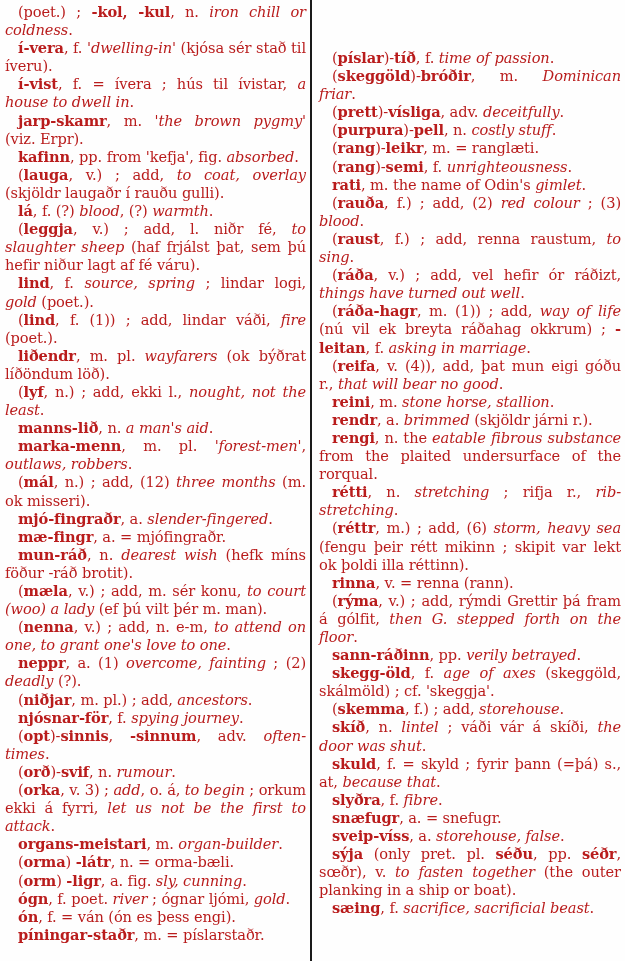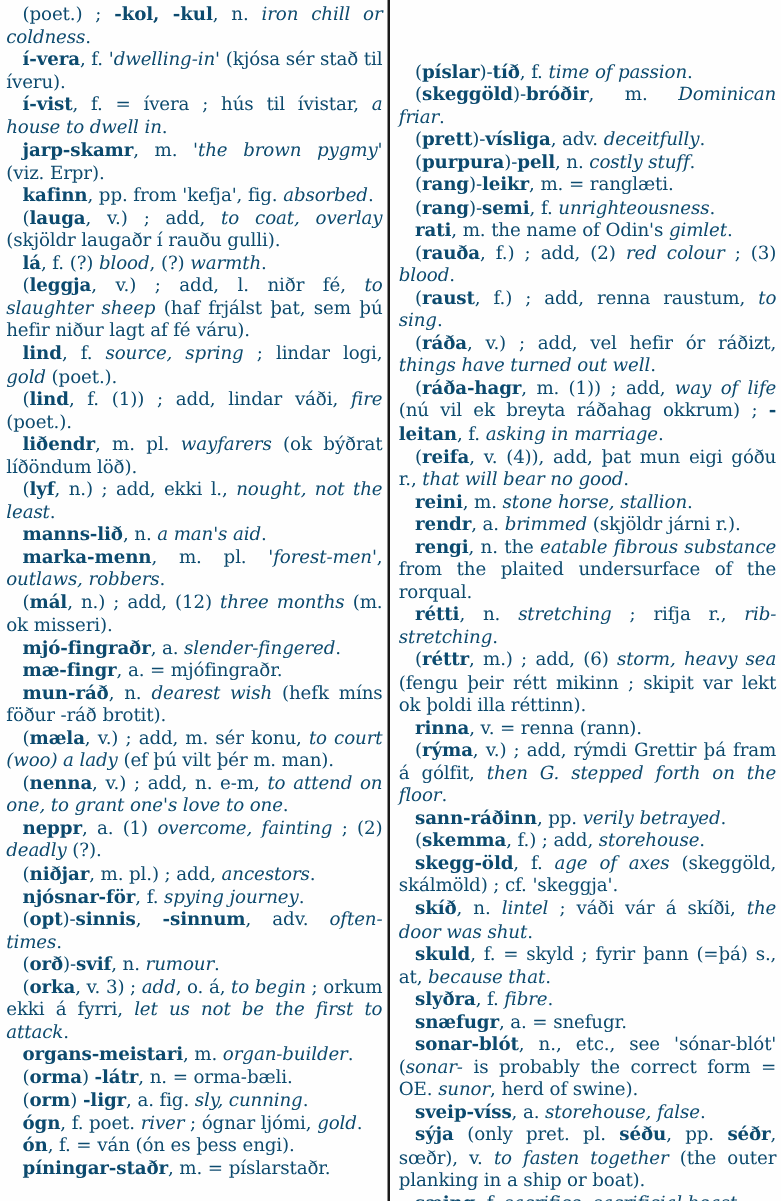--- a/index.html
+++ b/index.html
@@ -38,21 +38,21 @@
   .entry {
     margin: 0;
     text-indent: 13px;
   }
   .entry b { font-weight: bold; }
   .entry i { font-style: italic; }
 </style>
 </head>
 <body>
 
-<div class="page" style="background: rgb(254, 254, 254); color: #0c4a6e;">
+<div class="page" style="background: rgb(254, 254, 254); color: #b91c1c;">
   <div class="column left">
       <p class="entry"><span>(poet.) ; </span><b>-kol, -kul</b><span>, n. </span><i>iron chill or coldness</i><span>.</span></p>
       <p class="entry"><b>í-vera</b><span>, f. '</span><i>dwelling-in</i><span>' (kjósa sér stað til íveru).</span></p>
       <p class="entry"><b>í-vist</b><span>, f. = ívera ; hús til ívistar, </span><i>a house to dwell in</i><span>.</span></p>
       <p class="entry"><b>jarp-skamr</b><span>, m. '</span><i>the brown pygmy</i><span>' (viz. Erpr).</span></p>
       <p class="entry"><b>kafinn</b><span>, pp. from 'kefja', fig. </span><i>absorbed</i><span>.</span></p>
       <p class="entry"><span>(</span><b>lauga</b><span>, v.) ; add, </span><i>to coat, overlay</i><span> (skjöldr laugaðr í rauðu gulli).</span></p>
       <p class="entry"><b>lá</b><span>, f. (?) </span><i>blood</i><span>, (?) </span><i>warmth</i><span>.</span></p>
       <p class="entry"><span>(</span><b>leggja</b><span>, v.) ; add, l. niðr fé, </span><i>to slaughter sheep</i><span> (haf frjálst þat, sem þú hefir niður lagt af fé váru).</span></p>
       <p class="entry"><b>lind</b><span>, f. </span><i>source, spring</i><span> ; lindar logi, </span><i>gold</i><span> (poet.).</span></p>
@@ -95,24 +95,23 @@
       <p class="entry"><span>(</span><b>ráða-hagr</b><span>, m. (1)) ; add, </span><i>way of life</i><span> (nú vil ek breyta ráðahag okkrum) ; </span><b>-leitan</b><span>, f. </span><i>asking in marriage</i><span>.</span></p>
       <p class="entry"><span>(</span><b>reifa</b><span>, v. (4)), add, þat mun eigi góðu r., </span><i>that will bear no good</i><span>.</span></p>
       <p class="entry"><b>reini</b><span>, m. </span><i>stone horse, stallion</i><span>.</span></p>
       <p class="entry"><b>rendr</b><span>, a. </span><i>brimmed</i><span> (skjöldr járni r.).</span></p>
       <p class="entry"><b>rengi</b><span>, n. the </span><i>eatable fibrous substance</i><span> from the plaited undersurface of the rorqual.</span></p>
       <p class="entry"><b>rétti</b><span>, n. </span><i>stretching</i><span> ; rifja r., </span><i>rib-stretching</i><span>.</span></p>
       <p class="entry"><span>(</span><b>réttr</b><span>, m.) ; add, (6) </span><i>storm, heavy sea</i><span> (fengu þeir rétt mikinn ; skipit var lekt ok þoldi illa réttinn).</span></p>
       <p class="entry"><b>rinna</b><span>, v. = renna (rann).</span></p>
       <p class="entry"><span>(</span><b>rýma</b><span>, v.) ; add, rýmdi Grettir þá fram á gólfit, </span><i>then G. stepped forth on the floor</i><span>.</span></p>
       <p class="entry"><b>sann-ráðinn</b><span>, pp. </span><i>verily betrayed</i><span>.</span></p>
+      <p class="entry"><b>skegg-öld</b><span>, f. </span><i>age of axes</i><span> (skeggöld, skálmöld) ; cf. 'skeggja'.</span></p>
       <p class="entry"><span>(</span><b>skemma</b><span>, f.) ; add, </span><i>storehouse</i><span>.</span></p>
-      <p class="entry"><b>skegg-öld</b><span>, f. </span><i>age of axes</i><span> (skeggöld, skálmöld) ; cf. 'skeggja'.</span></p>
       <p class="entry"><b>skíð</b><span>, n. </span><i>lintel</i><span> ; váði vár á skíði, </span><i>the door was shut</i><span>.</span></p>
       <p class="entry"><b>skuld</b><span>, f. = skyld ; fyrir þann (=þá) s., at, </span><i>because that</i><span>.</span></p>
       <p class="entry"><b>slyðra</b><span>, f. </span><i>fibre</i><span>.</span></p>
       <p class="entry"><b>snæfugr</b><span>, a. = snefugr.</span></p>
-      <p class="entry"><b>sonar-blót</b><span>, n., etc., see 'sónar-blót' (</span><i>sonar-</i><span> is probably the correct form = OE. </span><i>sunor</i><span>, herd of swine).</span></p>
       <p class="entry"><b>sveip-víss</b><span>, a. </span><i>storehouse, false</i><span>.</span></p>
       <p class="entry"><b>sýja</b><span> (only pret. pl. </span><b>séðu</b><span>, pp. </span><b>séðr</b><span>, sœðr), v. </span><i>to fasten together</i><span> (the outer planking in a ship or boat).</span></p>
       <p class="entry"><b>sæing</b><span>, f. </span><i>sacrifice, sacrificial beast</i><span>.</span></p>
     </div>
 </div>
 
 </body></html>

